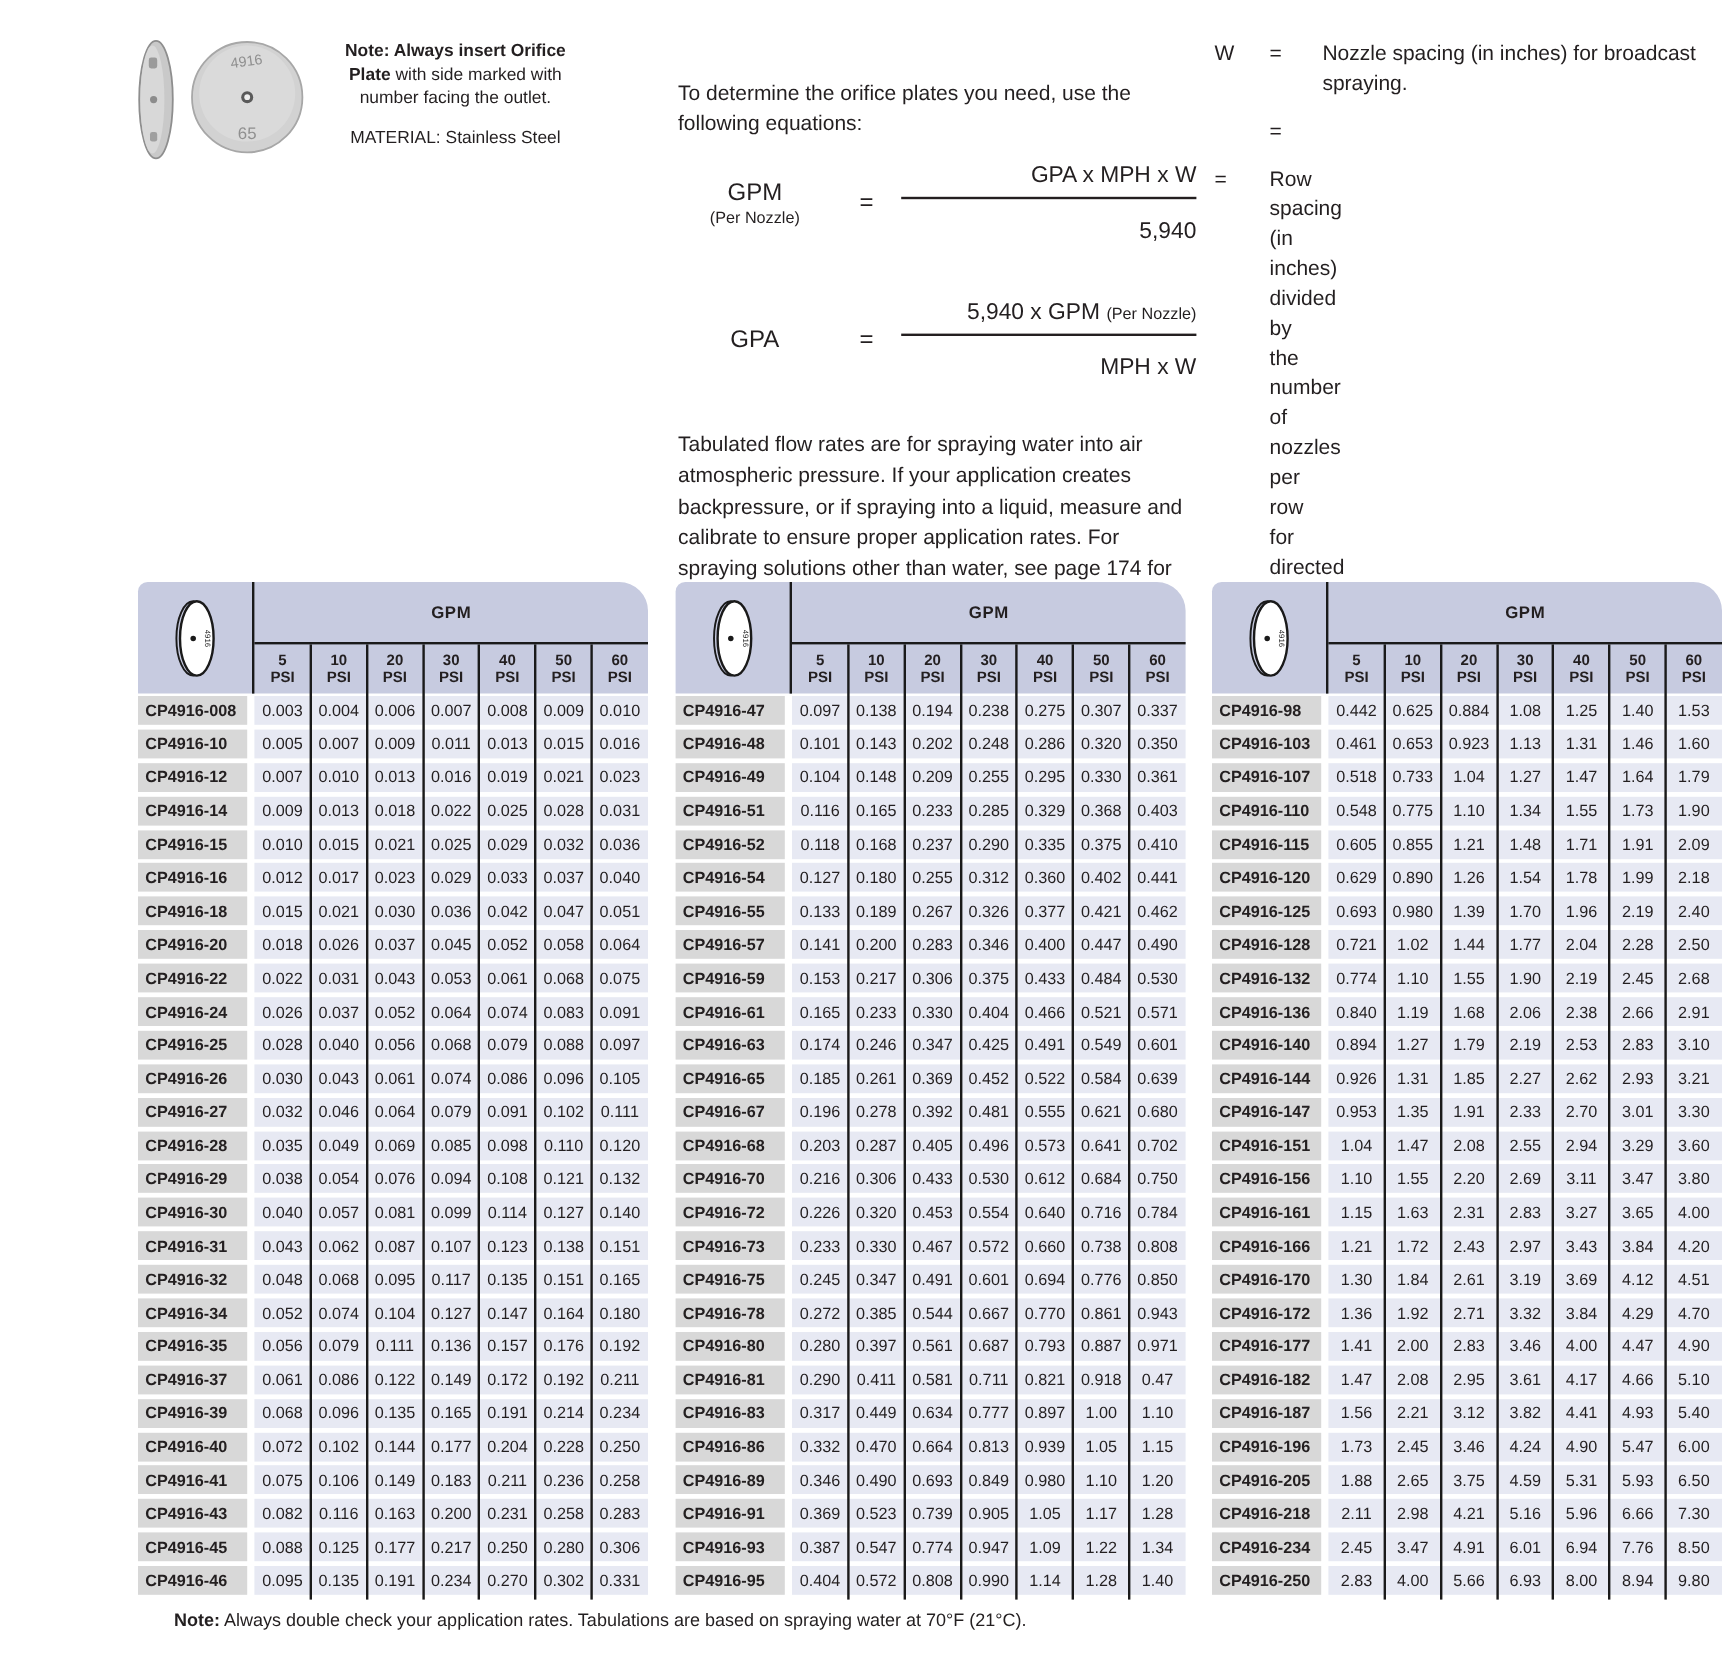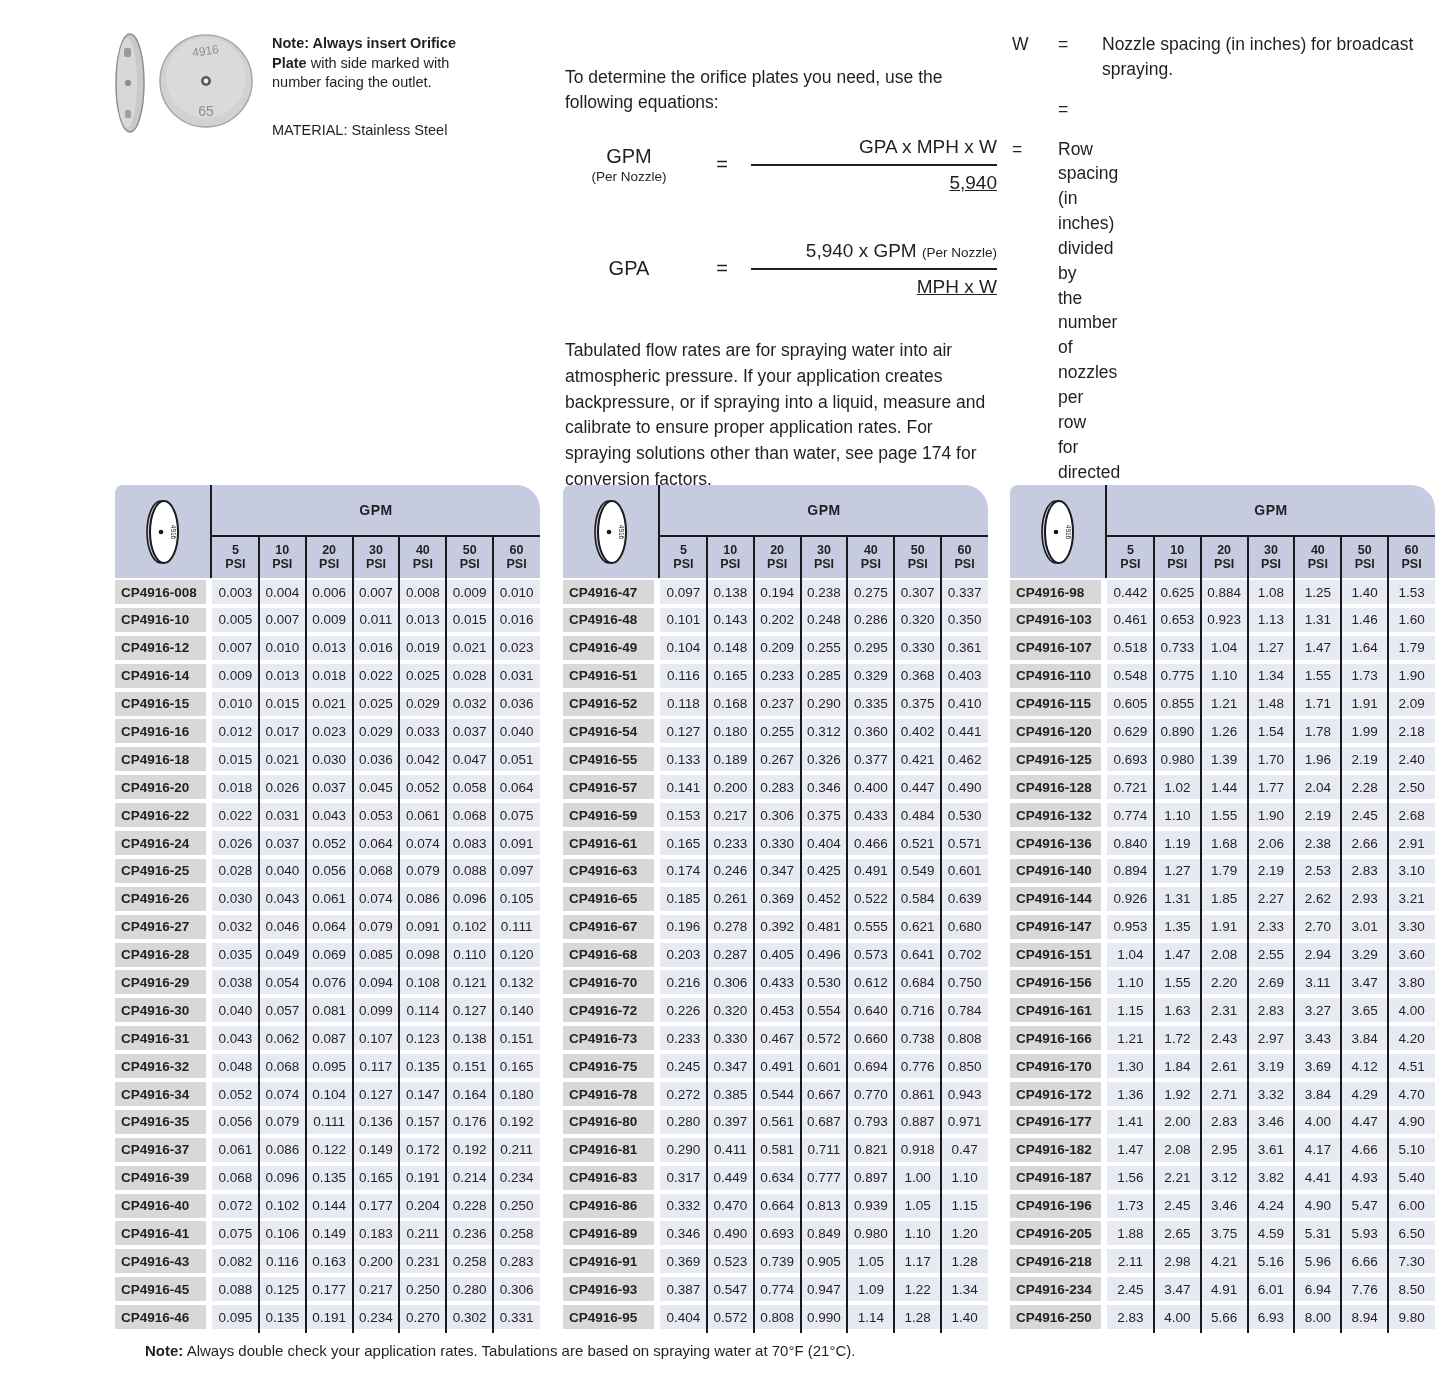--- a/index.html
+++ b/index.html
@@ -3,33 +3,33 @@
 <meta charset="utf-8">
 <style>
   html,body{margin:0;padding:0;background:#fff;}
   #page{
     position:relative;width:1445px;height:1390px;background:#fff;
     font-family:"Liberation Sans", sans-serif;color:#231f20;overflow:hidden;
   }
   
   #photos{position:absolute;left:106px;top:26px;width:160px;height:115px;}
   
-  #insert-note{position:absolute;left:272px;top:34px;width:215px;font-size:14.5px;line-height:1.35;}
-  #material-line{margin-top:28px;font-size:14.5px;}
+  #insert-note{position:absolute;left:272px;top:34px;width:215px;font-size:14.5px;line-height:1.35;text-align:center;}
+  #material-line{margin-top:13px;font-size:14.5px;}
   
   #mid{position:absolute;left:565px;top:32px;width:432px;}
   .intro{font-size:17.5px;line-height:1.45;margin-top:33px;}
   .equation{display:flex;align-items:center;margin-top:20px;}
   .eq-lhs{width:128px;text-align:center;}
   .eq-lhs .big{font-size:20px;}
   .eq-lhs .sub{font-size:13.5px;margin-top:1px;}
   .eq-sign{width:58px;text-align:center;font-size:20px;}
   .eq-frac{flex:1;text-align:right;}
   .eq-num{font-size:19px;padding-bottom:6px;border-bottom:2px solid #231f20;}
-  .eq-den{font-size:19px;padding-top:6px;text-decoration:underline;}
+  .eq-den{font-size:19px;padding-top:16px;}
   .small-inline{font-size:13.5px;}
   #eq2{margin-top:46px;}
   .tabulated{margin-top:40px;font-size:17.5px;line-height:1.48;}
   
   #wdefs{position:absolute;left:1012px;top:32px;width:420px;
     display:grid;grid-template-columns:46px 44px 1fr;row-gap:15px;
     font-size:17.5px;line-height:1.42;}
   .wsym,.weq{font-size:17.5px;}
   
   .gpm-table{position:absolute;top:485px;width:425px;}

